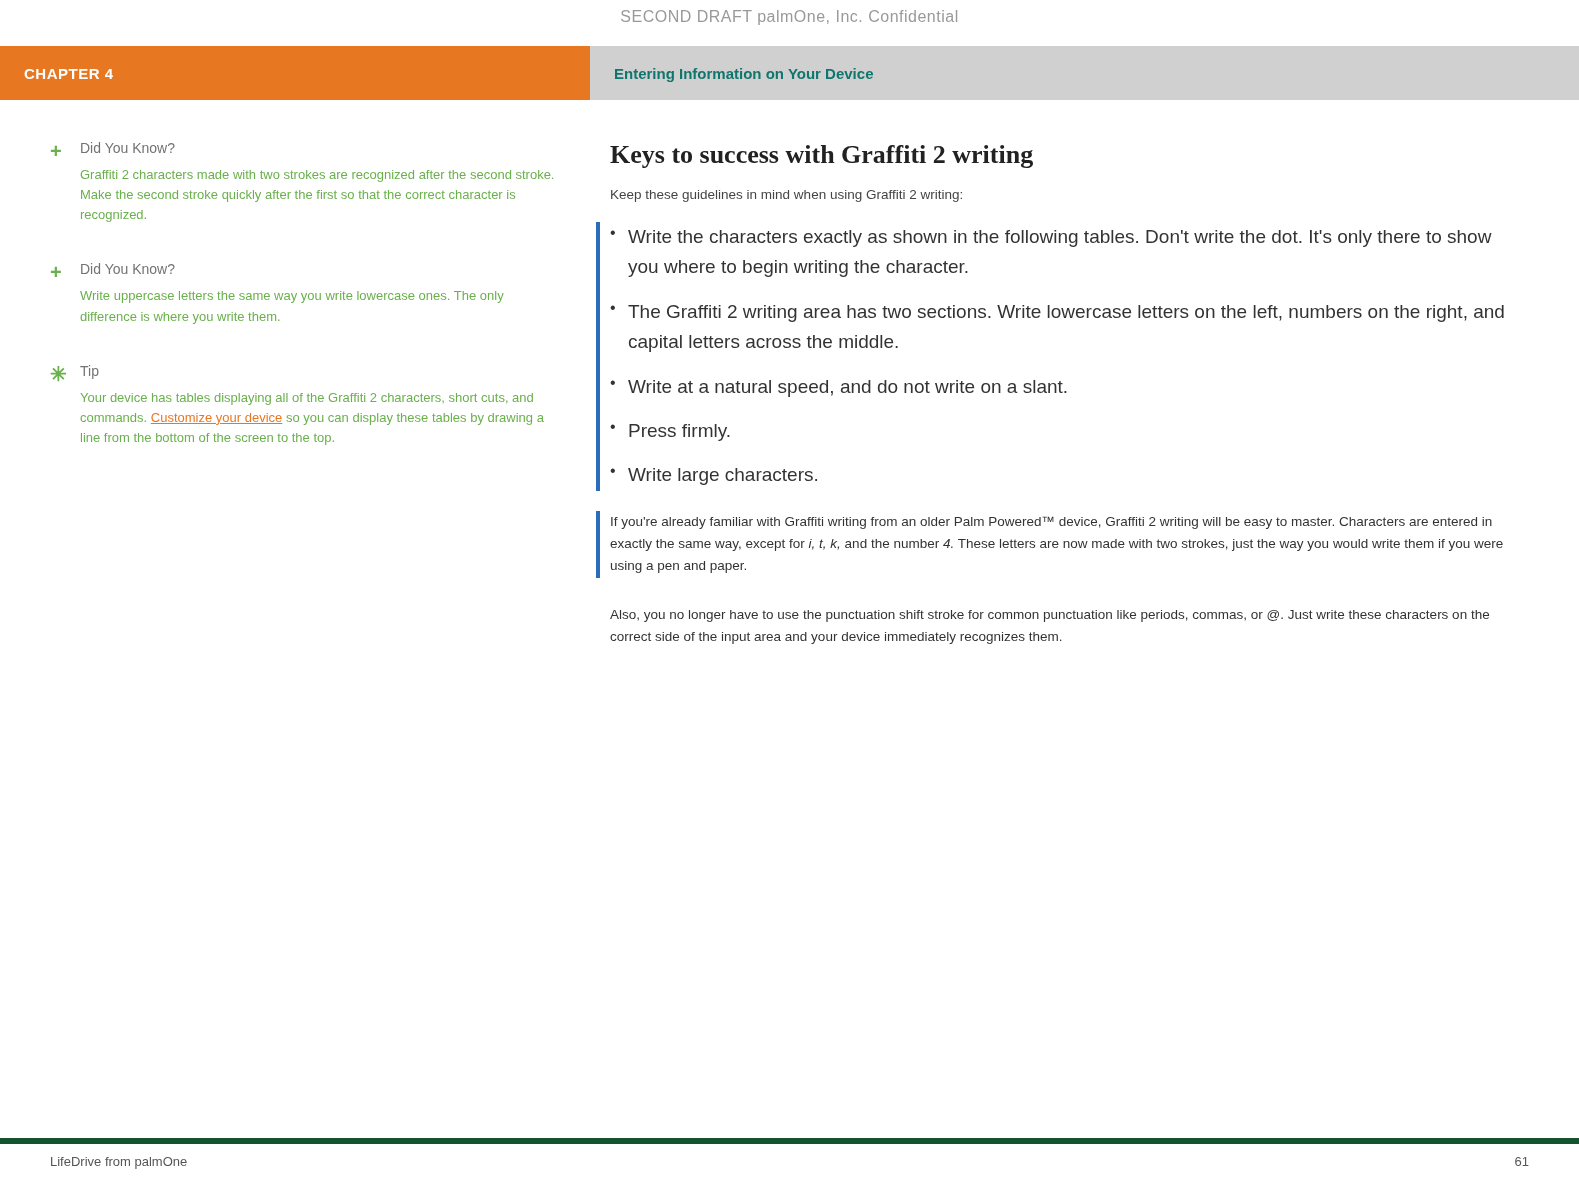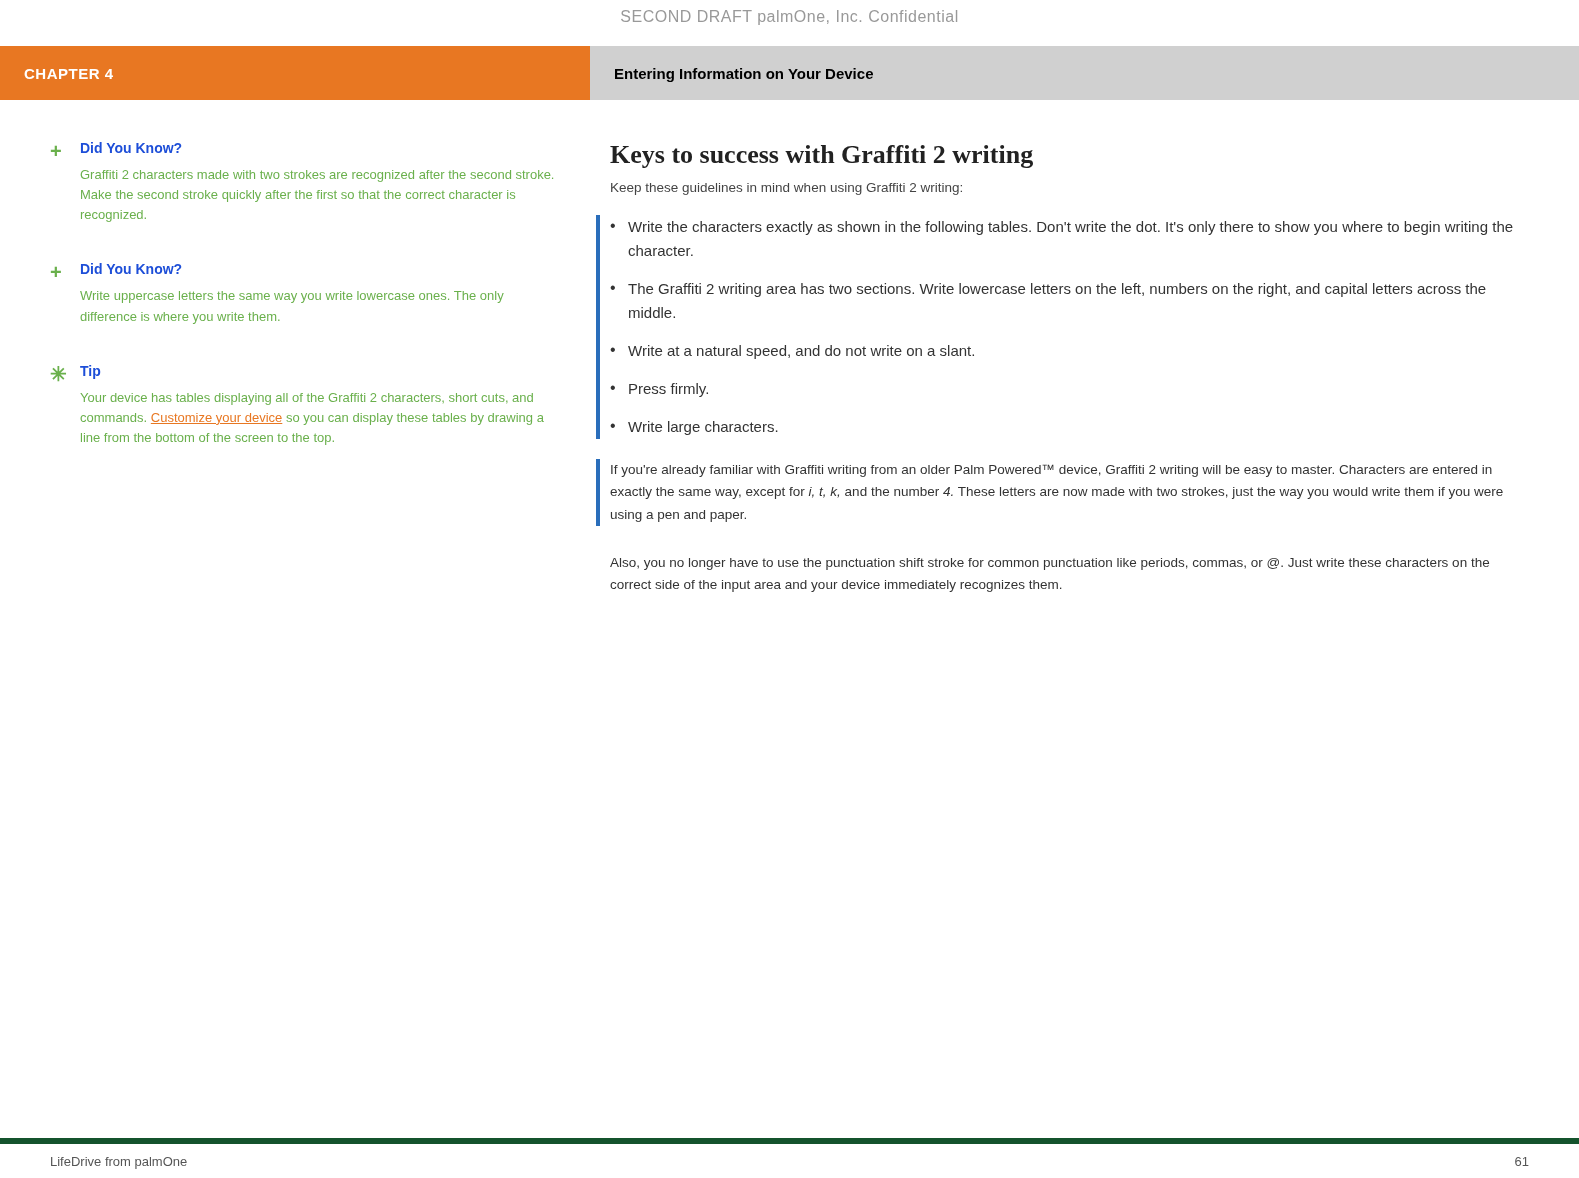--- a/index.html
+++ b/index.html
@@ -38,21 +38,21 @@
       font-size: 15px;
       padding: 0 24px;
       width: 590px;
       display: flex;
       align-items: center;
       height: 100%;
       letter-spacing: 0.5px;
     }
     .chapter-title {
       background: #d0d0d0;
-      color: #000000;
+      color: #0f766e;
       font-size: 15px;
       font-weight: bold;
       flex: 1;
       height: 100%;
       display: flex;
       align-items: center;
       padding: 0 24px;
     }
 
     
@@ -83,22 +83,22 @@
       color: #6ab04c;
       font-size: 20px;
       font-weight: bold;
       margin-right: 10px;
       margin-top: 1px;
       line-height: 1;
       min-width: 20px;
     }
 
     .sidebar-heading {
-      color: #1d4ed8;
-      font-weight: bold;
+      color: #737373;
+      font-weight: normal;
       font-size: 14px;
     }
 
     .sidebar-text {
       color: #6ab04c;
       font-size: 13px;
       line-height: 1.55;
       margin-left: 30px;
     }
 
@@ -111,21 +111,21 @@
     
     .content {
       flex: 1;
       padding: 0 60px 0 20px;
     }
 
     .content-title {
       font-size: 26px;
       font-weight: bold;
       color: #222;
-      margin-bottom: 10px;
+      margin-bottom: 17px;
       font-family: Georgia, serif;
     }
 
     .content-subtitle {
       font-size: 13.5px;
       color: #444;
       margin-bottom: 20px;
     }
 
     .bullet-section {
@@ -142,21 +142,21 @@
       background: #2a6ebb;
     }
 
     .bullet-list {
       list-style: none;
       padding: 0;
       margin: 0;
     }
 
     .bullet-list li {
-      font-size: 15px;
+      font-size: 19px;
       color: #333;
       line-height: 1.6;
       margin-bottom: 14px;
       padding-left: 18px;
       position: relative;
     }
 
     .bullet-list li::before {
       content: "•";
       position: absolute;

